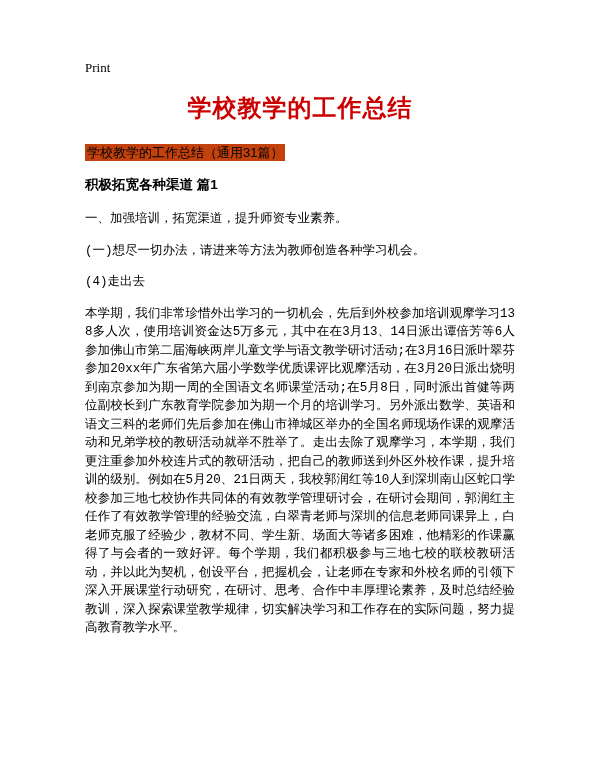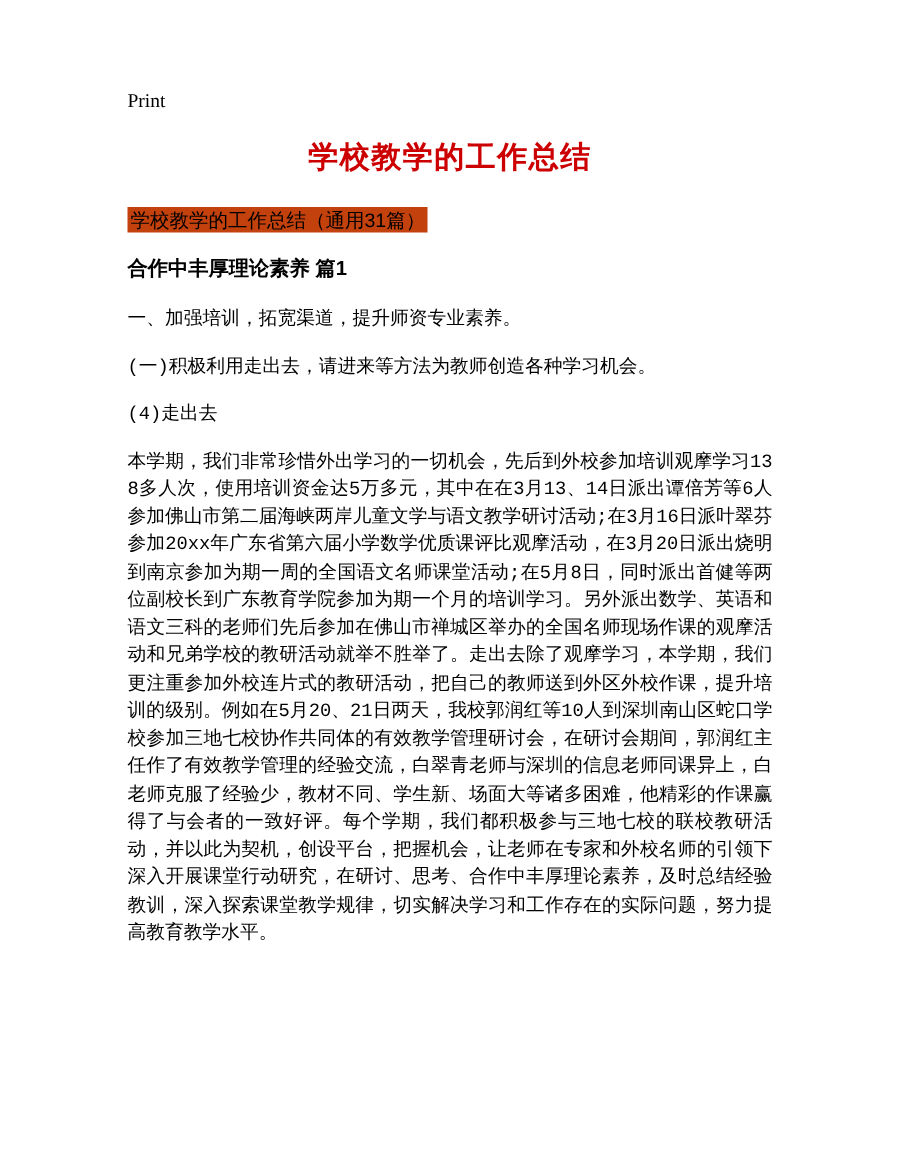--- a/index.html
+++ b/index.html
@@ -23,21 +23,21 @@
   }
   .print-label {
     font-family: "Liberation Serif", serif;
     font-size: 13px;
     color: #000;
     margin: 0 0 16px 0;
     cursor: pointer;
     display: inline-block;
   }
   .doc-title {
-    font-size: 20px;
+    font-size: 24px;
     font-weight: bold;
     color: #cc0000;
     text-align: center;
     margin: 0 0 20px 0;
     letter-spacing: 1px;
   }
   .subtitle-line {
     margin: 0 0 14px 0;
     font-size: 13px;
     line-height: 1.4;
@@ -67,26 +67,26 @@
 <div class="page">
 
   <div class="print-label">Print</div>
 
   <h1 class="doc-title">学校教学的工作总结</h1>
 
   <p class="subtitle-line">
     <span class="subtitle-highlight">学校教学的工作总结（通用31篇）</span>
   </p>
 
-  <h2 class="section-heading">合作中丰厚理论素养 篇1</h2>
+  <h2 class="section-heading">积极拓宽各种渠道 篇1</h2>
 
   <p class="para">一、加强培训，拓宽渠道，提升师资专业素养。</p>
 
 
-  <p class="para">(一)积极利用走出去，请进来等方法为教师创造各种学习机会。</p>
+  <p class="para">(一)想尽一切办法，请进来等方法为教师创造各种学习机会。</p>
 
   <p class="para">(4)走出去</p>
 
   <p class="para">本学期，我们非常珍惜外出学习的一切机会，先后到外校参加培训观摩学习138多人次，使用培训资金达5万多元，其中在在3月13、14日派出谭倍芳等6人参加佛山市第二届海峡两岸儿童文学与语文教学研讨活动;在3月16日派叶翠芬参加20xx年广东省第六届小学数学优质课评比观摩活动，在3月20日派出烧明到南京参加为期一周的全国语文名师课堂活动;在5月8日，同时派出首健等两位副校长到广东教育学院参加为期一个月的培训学习。另外派出数学、英语和语文三科的老师们先后参加在佛山市禅城区举办的全国名师现场作课的观摩活动和兄弟学校的教研活动就举不胜举了。走出去除了观摩学习，本学期，我们更注重参加外校连片式的教研活动，把自己的教师送到外区外校作课，提升培训的级别。例如在5月20、21日两天，我校郭润红等10人到深圳南山区蛇口学校参加三地七校协作共同体的有效教学管理研讨会，在研讨会期间，郭润红主任作了有效教学管理的经验交流，白翠青老师与深圳的信息老师同课异上，白老师克服了经验少，教材不同、学生新、场面大等诸多困难，他精彩的作课赢得了与会者的一致好评。每个学期，我们都积极参与三地七校的联校教研活动，并以此为契机，创设平台，把握机会，让老师在专家和外校名师的引领下深入开展课堂行动研究，在研讨、思考、合作中丰厚理论素养，及时总结经验教训，深入探索课堂教学规律，切实解决学习和工作存在的实际问题，努力提高教育教学水平。</p>
 
 
   
 
 </div>
 

